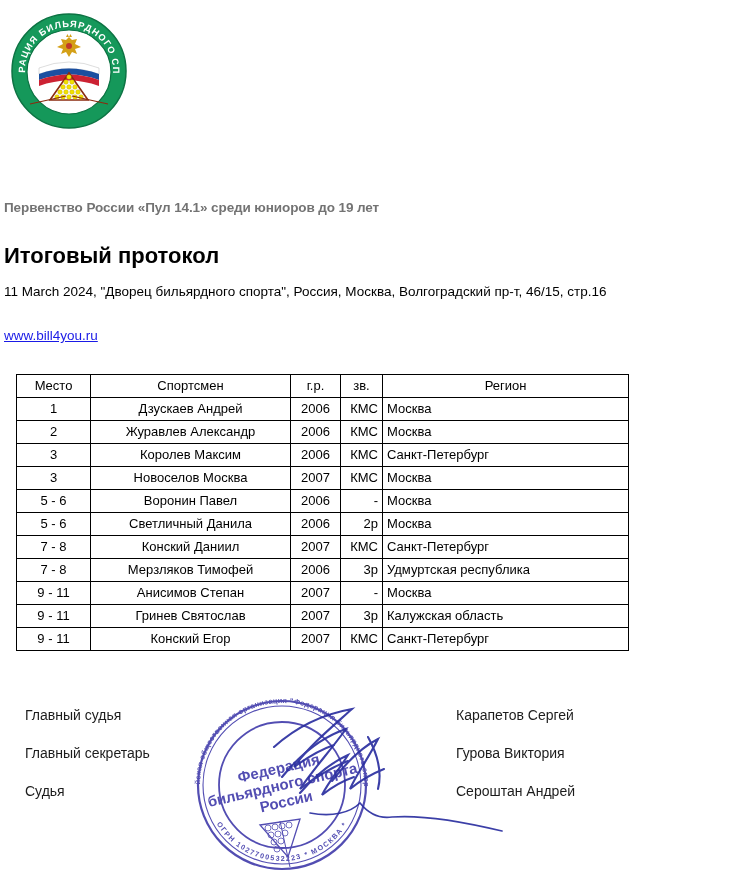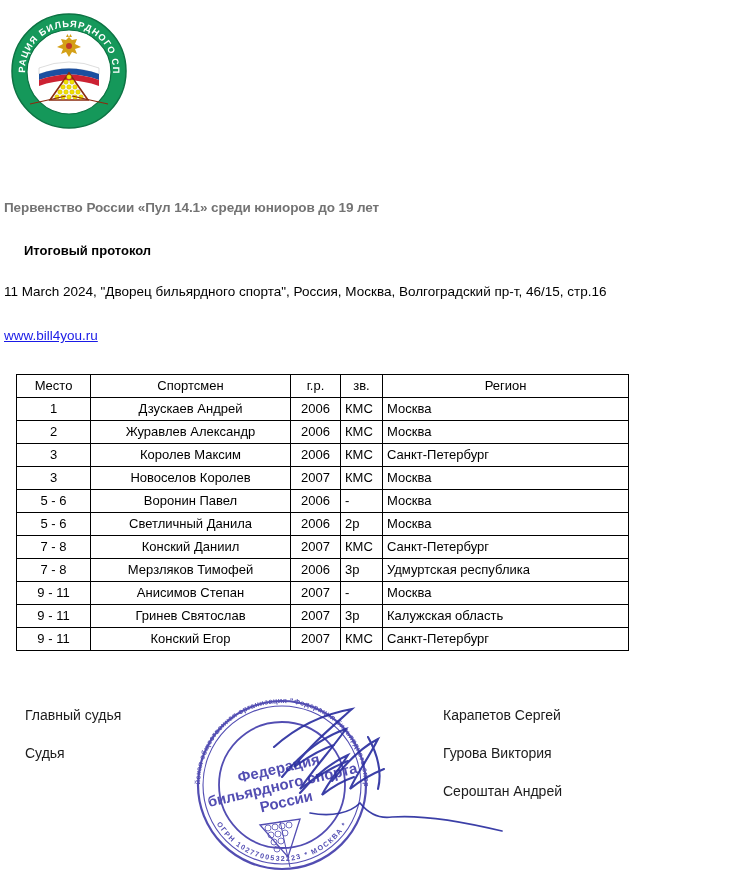--- a/index.html
+++ b/index.html
@@ -88,24 +88,23 @@
     top: 200px;
     font-size: 13.5px;
     font-weight: bold;
     color: #737373;
     letter-spacing: -0.1px;
   }
   .doc-subtitle {
     position: absolute;
     left: 4px;
     top: 243px;
-    font-size: 13px;
+    font-size: 22px;
     font-weight: bold;
     color: #000;
-    margin-left: 20px;
   }
   .doc-venue {
     position: absolute;
     left: 4px;
     top: 282px;
     width: 640px;
     font-size: 13.5px;
     line-height: 20px;
     color: #000;
   }
@@ -147,40 +146,40 @@
   
   col.c-place  { width: 74px; }
   col.c-name   { width: 200px; }
   col.c-year   { width: 50px; }
   col.c-rank   { width: 42px; }
   col.c-region { width: 246px; }
 
   td.place  { text-align: center; }
   td.name   { text-align: center; padding-left: 5px; }
   td.year   { text-align: center; }
-  td.rank   { text-align: left; }
+  td.rank   { text-align: right; }
   td.region { text-align: left; padding-left: 5px; }
 
   
   .sig-block {
     position: absolute;
     left: 0;
     top: 690px;
     width: 664px;
     height: 195px;
   }
   .sig-roles {
     position: absolute;
     left: 25px;
     top: 12px;
     width: 230px;
   }
   .sig-names {
     position: absolute;
-    left: 443px;
+    left: 456px;
     top: 12px;
     width: 260px;
   }
   .sig-line {
     height: 38px;
     line-height: 26px;
     font-size: 14px;
     color: #1c1c1c;
     white-space: nowrap;
   }
@@ -304,21 +303,21 @@
         </tr>
         <tr>
           <td class="place">3</td>
           <td class="name">Королев Максим</td>
           <td class="year">2006</td>
           <td class="rank">КМС</td>
           <td class="region">Санкт-Петербург</td>
         </tr>
         <tr>
           <td class="place">3</td>
-          <td class="name">Новоселов Королев</td>
+          <td class="name">Новоселов Москва</td>
           <td class="year">2007</td>
           <td class="rank">КМС</td>
           <td class="region">Москва</td>
         </tr>
         <tr>
           <td class="place">5 - 6</td>
           <td class="name">Воронин Павел</td>
           <td class="year">2006</td>
           <td class="rank">-</td>
           <td class="region">Москва</td>
@@ -366,20 +365,21 @@
           <td class="region">Санкт-Петербург</td>
         </tr>
       </tbody>
   </table>
 </div>
 
 <div class="sig-block">
 
   <div class="sig-roles" id="sig-roles">
       <div class="sig-line">Главный судья</div>
+      <div class="sig-line">Главный секретарь</div>
       <div class="sig-line">Судья</div>
     </div>
   <div class="sig-names" id="sig-names">
       <div class="sig-line">Карапетов Сергей</div>
       <div class="sig-line">Гурова Виктория</div>
       <div class="sig-line">Сероштан Андрей</div>
     </div>
 
   <div class="stamp-overlay">
     <svg width="330" height="200" viewBox="0 0 330 200" xmlns="http://www.w3.org/2000/svg" aria-label="stamp">

